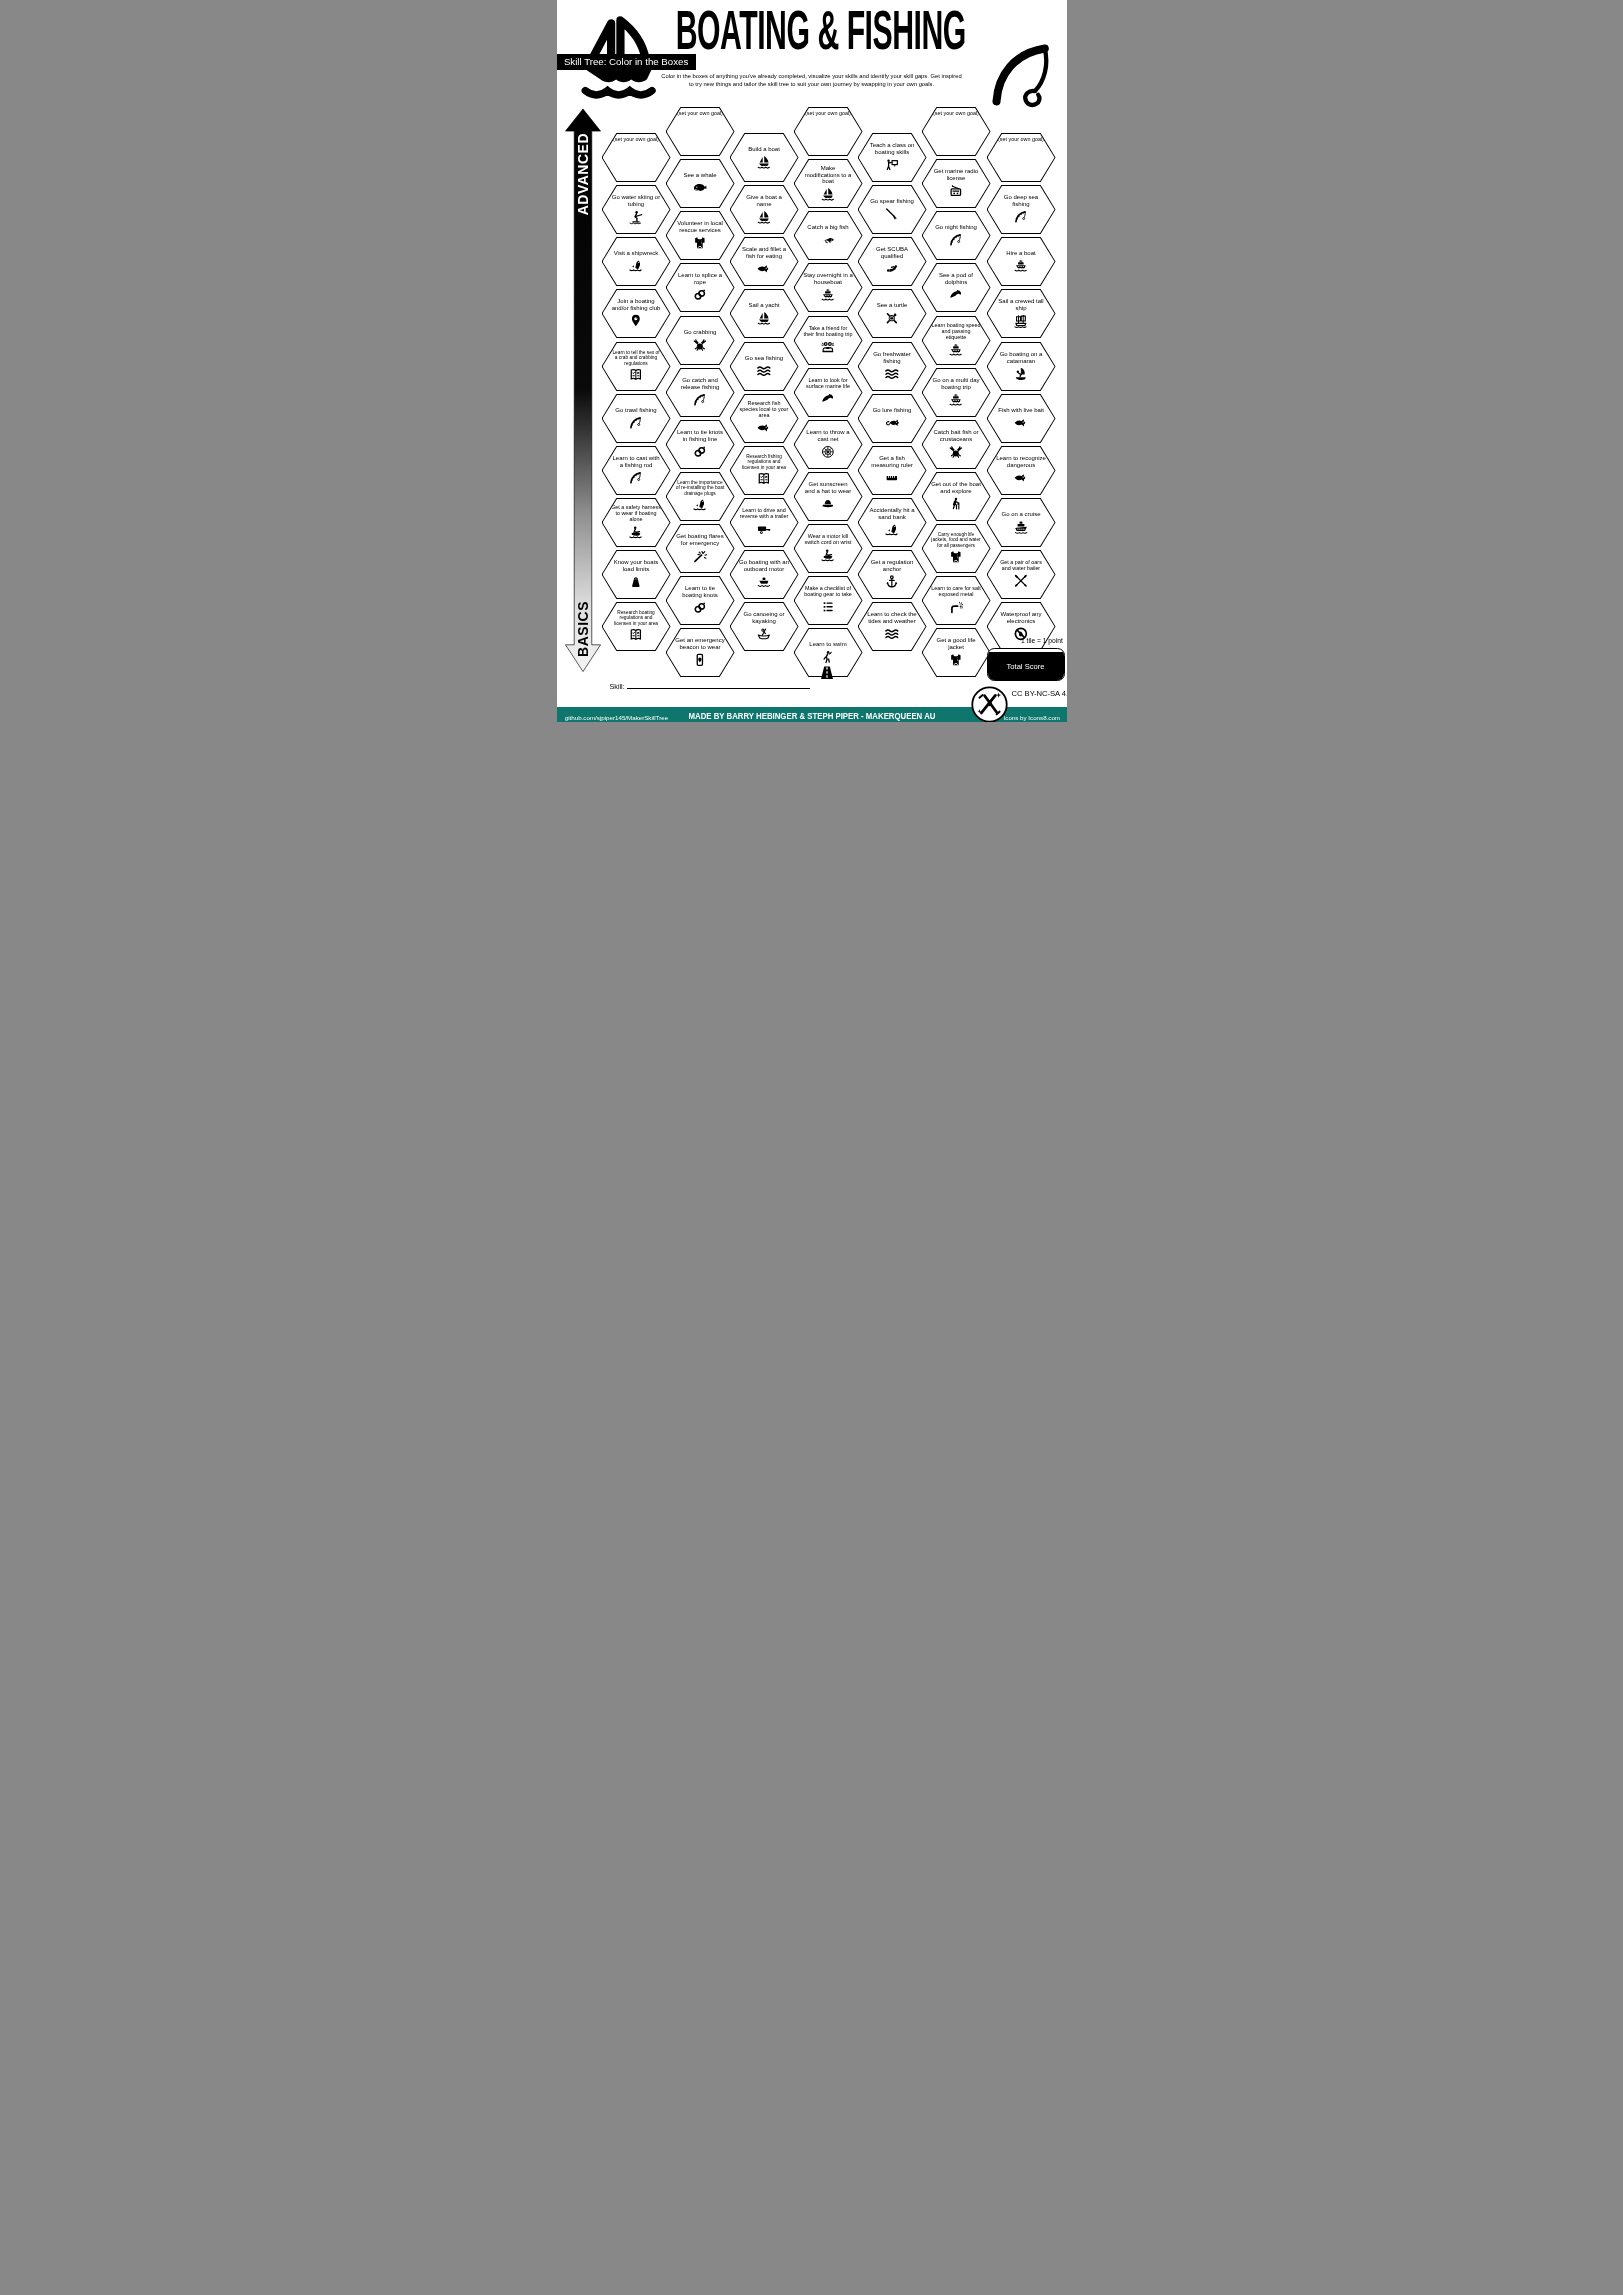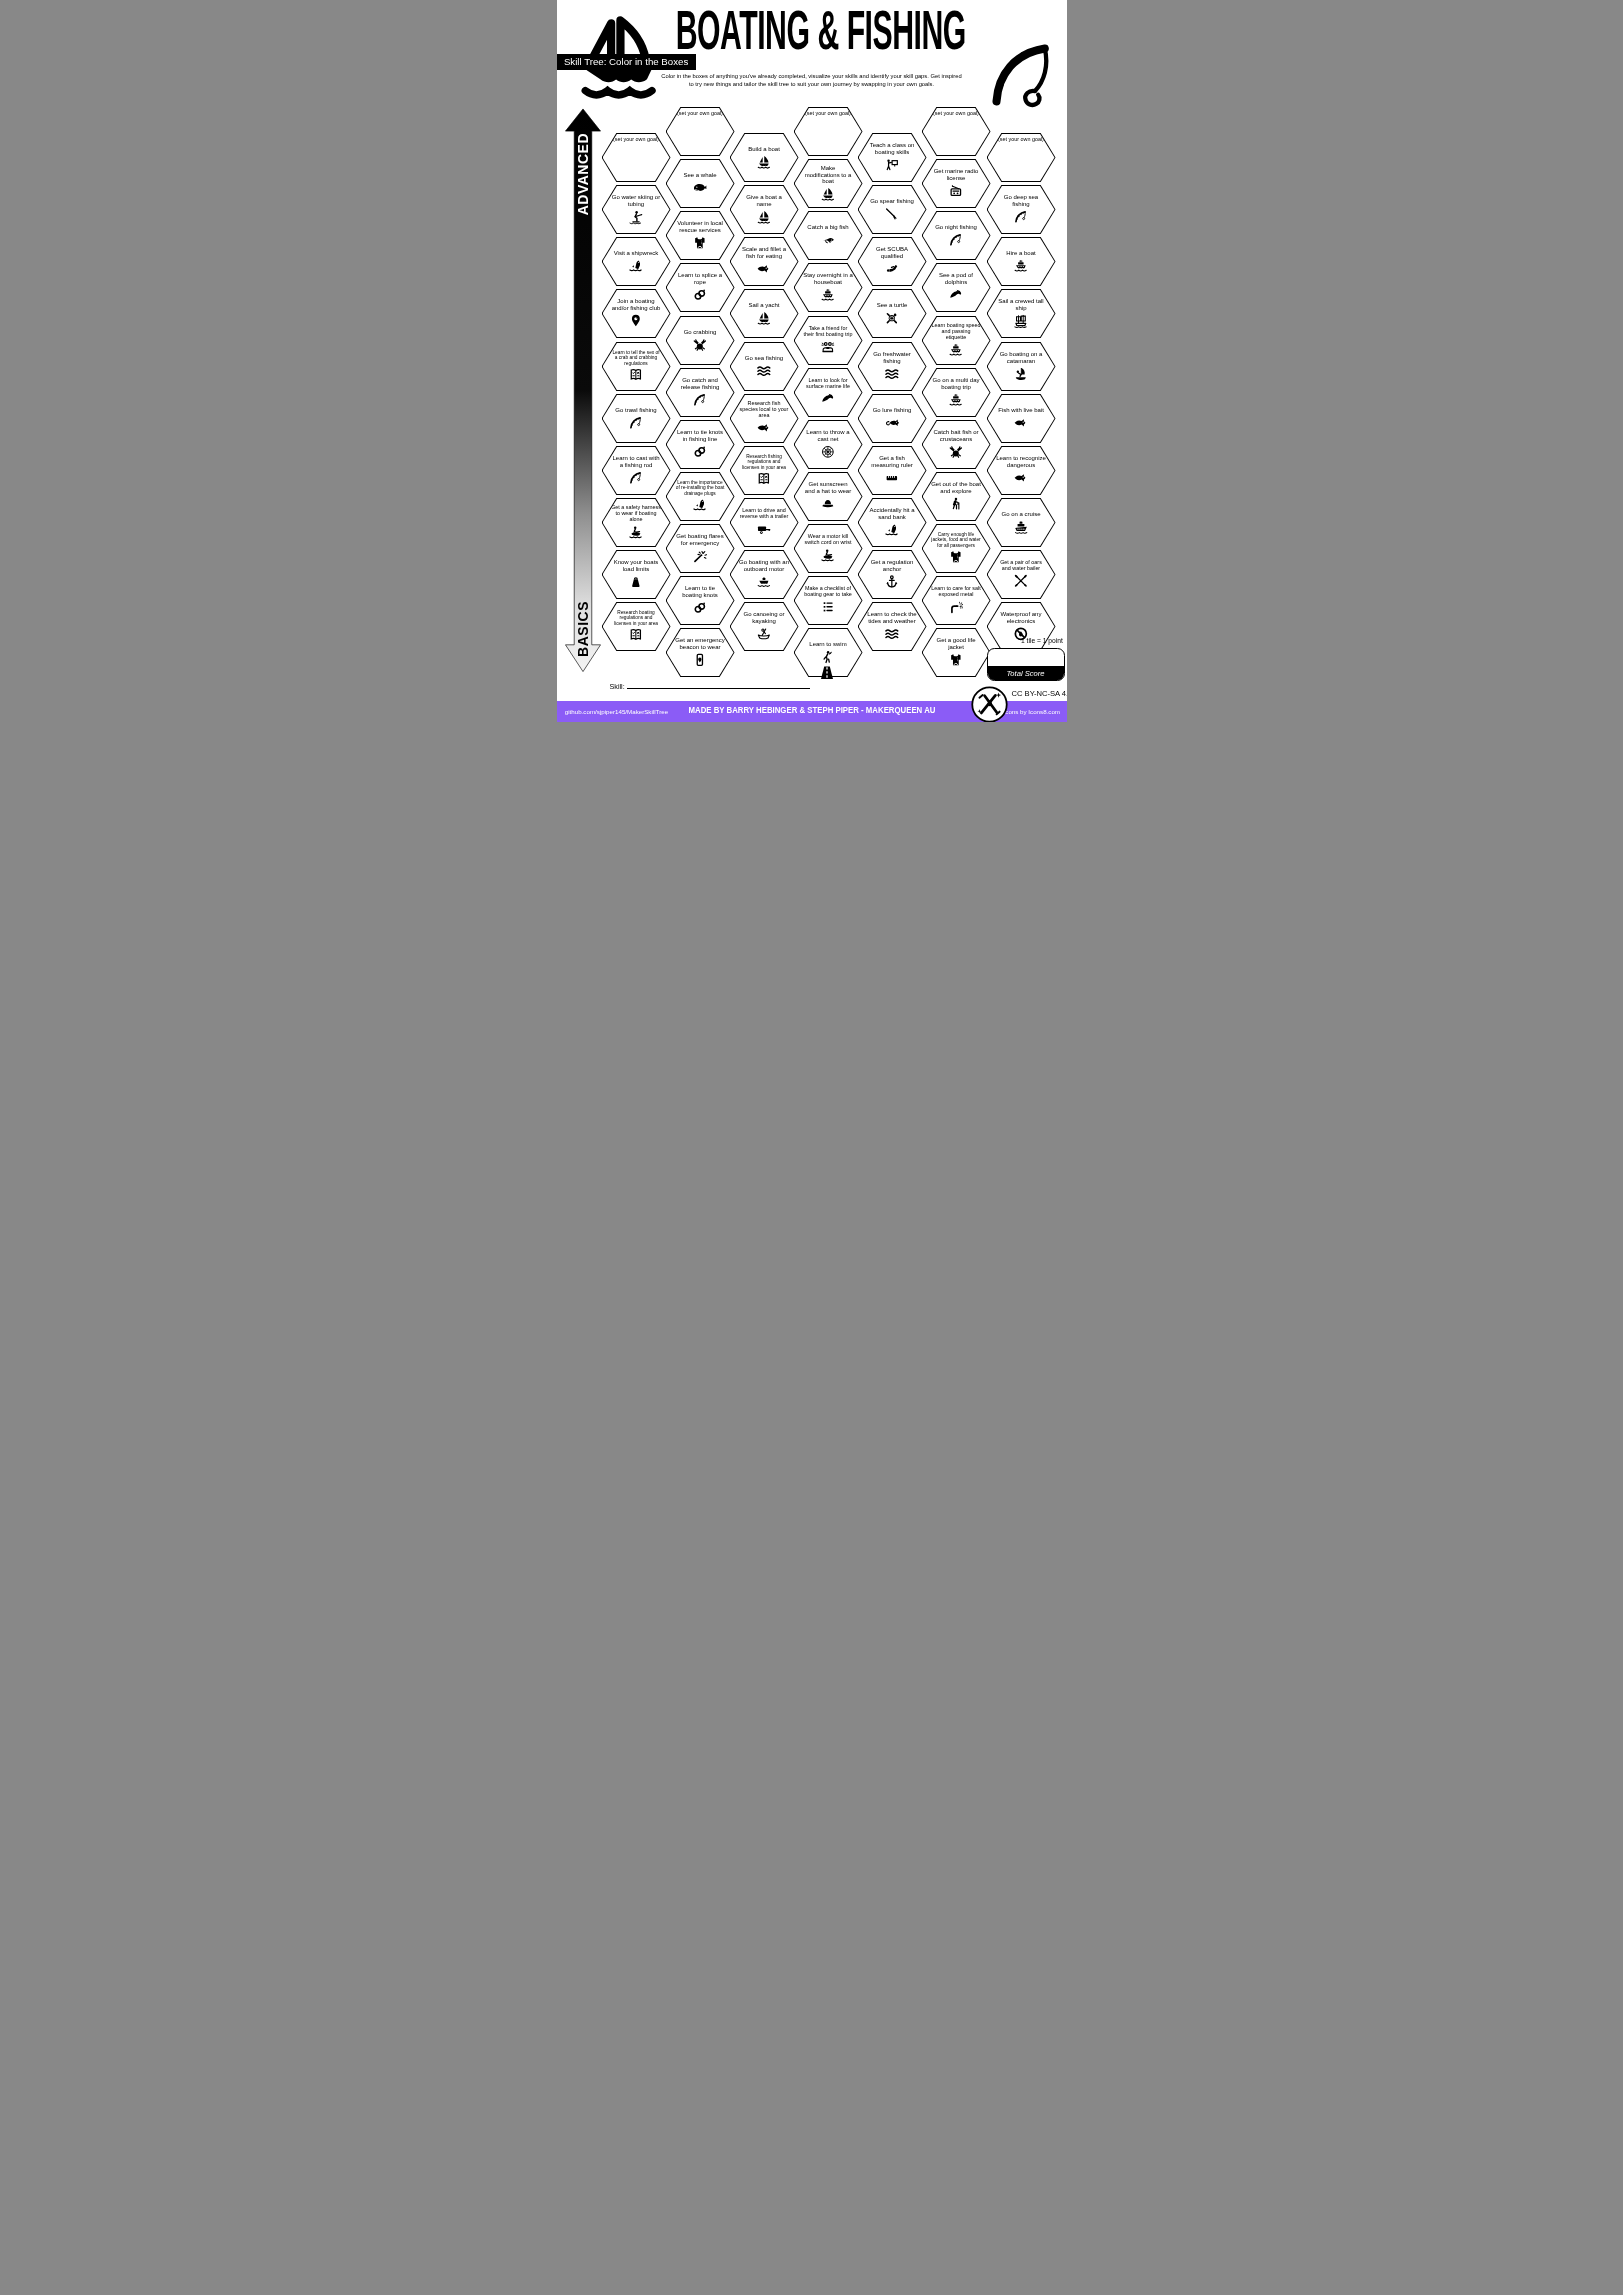--- a/index.html
+++ b/index.html
@@ -36,27 +36,27 @@
   .hex.goal .hex-in{justify-content:flex-start;padding-top:3.2px;}
   .hex.goal .hex-label{font-size:5.4px;}
   .tile-icon{display:block;margin-top:1.4px;}
   .tile-icon svg{width:15.7px;height:15.7px;display:block;}
   
   #road{position:absolute;left:255px;top:664px;width:30px;height:17.6px;}
   #road svg{width:100%;height:100%;}
   #score-note{position:absolute;right:3.7px;top:637px;width:93px;text-align:right;font-size:6.7px;}
   #score-box{position:absolute;left:430px;top:648px;width:78px;height:33px;
       border:1.2px solid #000;border-radius:7.4px;overflow:hidden;background:#fff;box-sizing:border-box;}
-  #score-band{position:absolute;left:0;right:0;bottom:0;height:14px;background:#000;color:#fff;
-      font-size:7.6px;display:flex;align-items:center;justify-content:center;font-style:italic;}
+  #score-band{position:absolute;left:0;right:0;bottom:0;height:28px;background:#000;color:#fff;
+      font-size:7.6px;display:flex;align-items:center;justify-content:center;}
   #name-row{position:absolute;left:53px;top:681px;font-size:7.2px;}
   #name-line{display:inline-block;width:183px;border-bottom:0.7px solid #000;height:6.5px;margin-left:2.8px;}
   #license{position:absolute;left:455px;top:689px;font-size:7.6px;white-space:nowrap;}
   #badge{position:absolute;left:413px;top:685px;width:39px;height:39px;z-index:5;}
-  #footer{position:absolute;left:0;right:0;bottom:0;height:21px;background:#8b5cf6;color:#fff;}
+  #footer{position:absolute;left:0;right:0;bottom:0;height:15px;background:#0f766e;color:#fff;}
   #footer-github{position:absolute;left:8.3px;top:6.5px;font-size:6.2px;}
   #footer-credit{position:absolute;left:0;right:0;top:4.2px;text-align:center;font-weight:bold;font-size:9.3px;}
   #footer-credit span{display:inline-block;transform:scaleX(.84);}
   #footer-icons8{position:absolute;right:6.5px;top:6.5px;font-size:6.2px;}
 </style>
 </head>
 <body>
 
 <div id="page">
 

